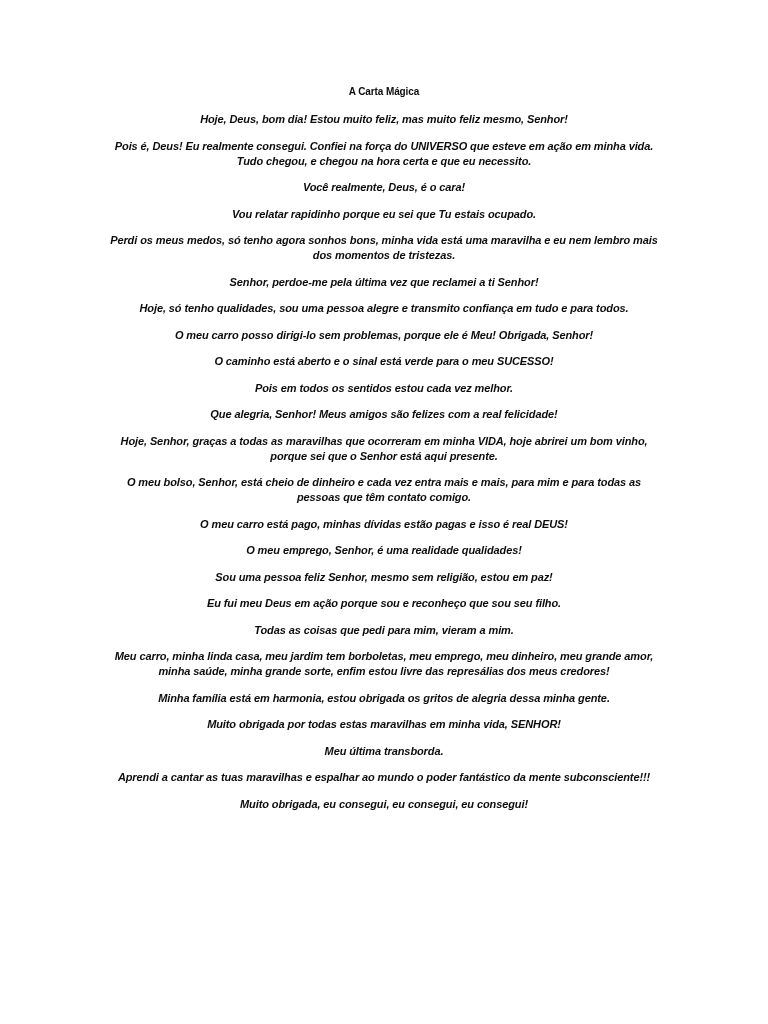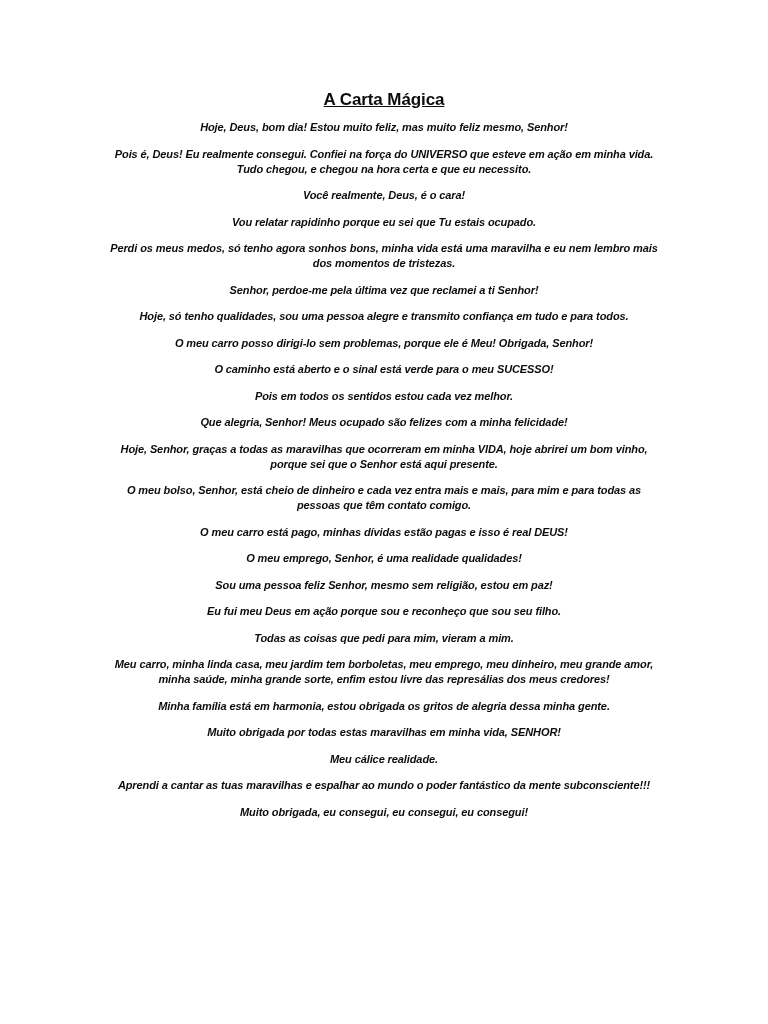--- a/index.html
+++ b/index.html
@@ -20,24 +20,23 @@
     padding-top: 84px;
     text-align: center;
     font-family: "Liberation Sans", sans-serif;
     font-weight: 700;
     font-size: 11px;
     line-height: 15px;
     letter-spacing: -0.1px;
     color: #0d0d0d;
   }
   .doc-title {
-    font-size: 17px;
+    font-size: 10px;
     font-weight: 700;
-    margin: 8px 0 13px 0;
-    text-decoration: underline;
+    margin: 0 0 13px 0;
   }
   .para {
     margin: 0 0 11.5px 0;
     font-style: italic;
   }
 </style>
 </head>
 <body>
 
 <div class="page">
@@ -46,28 +45,28 @@
     <p class="para">Hoje, Deus, bom dia! Estou muito feliz, mas muito feliz mesmo, Senhor!</p>
     <p class="para">Pois é, Deus! Eu realmente consegui. Confiei na força do UNIVERSO que esteve em ação em minha vida. Tudo chegou, e chegou na hora certa e que eu necessito.</p>
     <p class="para">Você realmente, Deus, é o cara!</p>
     <p class="para">Vou relatar rapidinho porque eu sei que Tu estais ocupado.</p>
     <p class="para">Perdi os meus medos, só tenho agora sonhos bons, minha vida está uma maravilha e eu nem lembro mais dos momentos de tristezas.</p>
     <p class="para">Senhor, perdoe-me pela última vez que reclamei a ti Senhor!</p>
     <p class="para">Hoje, só tenho qualidades, sou uma pessoa alegre e transmito confiança em tudo e para todos.</p>
     <p class="para">O meu carro posso dirigi-lo sem problemas, porque ele é Meu! Obrigada, Senhor!</p>
     <p class="para">O caminho está aberto e o sinal está verde para o meu SUCESSO!</p>
     <p class="para">Pois em todos os sentidos estou cada vez melhor.</p>
-    <p class="para">Que alegria, Senhor! Meus ocupado são felizes com a minha felicidade!</p>
+    <p class="para">Que alegria, Senhor! Meus amigos são felizes com a real felicidade!</p>
     <p class="para">Hoje, Senhor, graças a todas as maravilhas que ocorreram em minha VIDA, hoje abrirei um bom vinho, porque sei que o Senhor está aqui presente.</p>
     <p class="para">O meu  bolso, Senhor, está cheio de dinheiro e cada vez entra mais e mais, para mim e para todas as pessoas que têm contato comigo.</p>
     <p class="para">O meu carro está pago, minhas dívidas estão pagas e isso é real DEUS!</p>
     <p class="para">O meu emprego, Senhor, é uma realidade qualidades!</p>
     <p class="para">Sou uma pessoa feliz Senhor, mesmo sem religião, estou em paz!</p>
     <p class="para">Eu fui meu Deus em ação porque sou e reconheço que sou seu filho.</p>
     <p class="para">Todas as coisas que pedi para mim, vieram a mim.</p>
     <p class="para">Meu carro, minha linda casa, meu jardim tem borboletas, meu emprego, meu dinheiro, meu grande amor, minha saúde, minha grande sorte, enfim estou livre das represálias dos meus credores!</p>
     <p class="para">Minha família está em harmonia, estou obrigada os gritos de alegria dessa minha gente.</p>
     <p class="para">Muito obrigada por todas estas maravilhas em minha vida, SENHOR!</p>
-    <p class="para">Meu cálice realidade.</p>
+    <p class="para">Meu última transborda.</p>
     <p class="para">Aprendi a cantar as tuas maravilhas e espalhar ao mundo o poder fantástico da mente subconsciente!!!</p>
     <p class="para">Muito obrigada, eu consegui, eu consegui, eu consegui!</p>
   </div>
 </div>
 
 </body></html>

